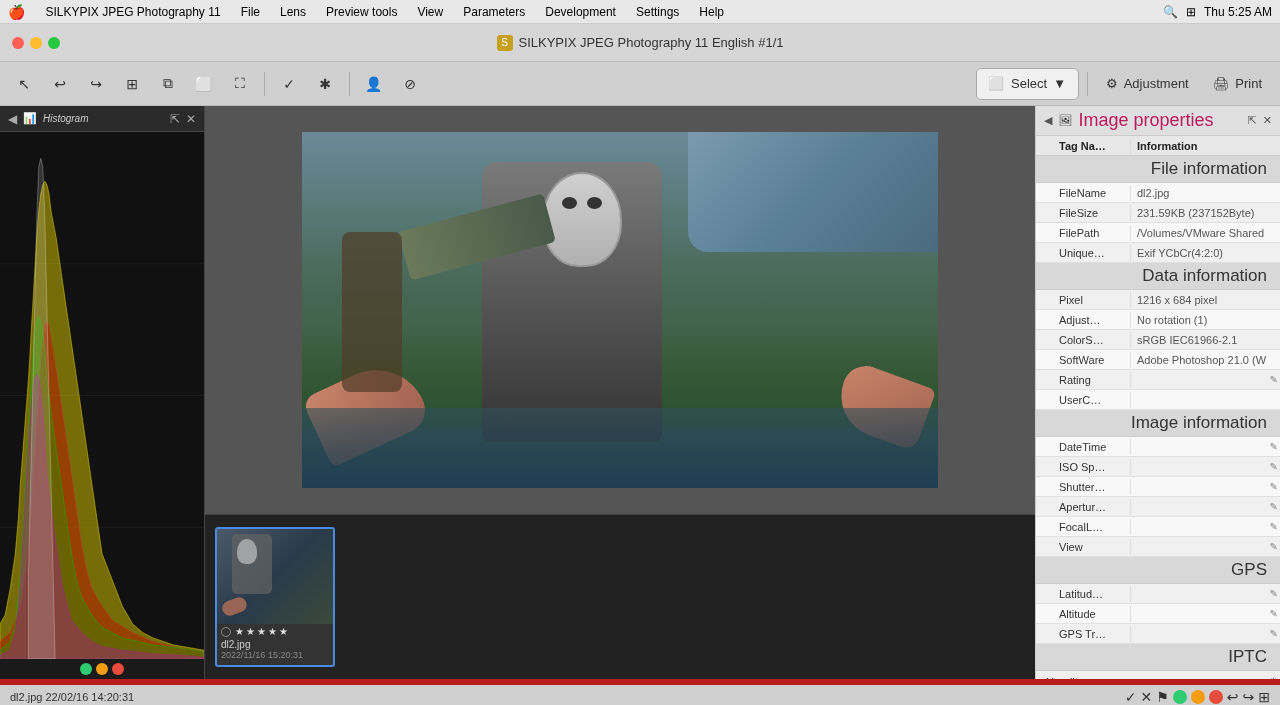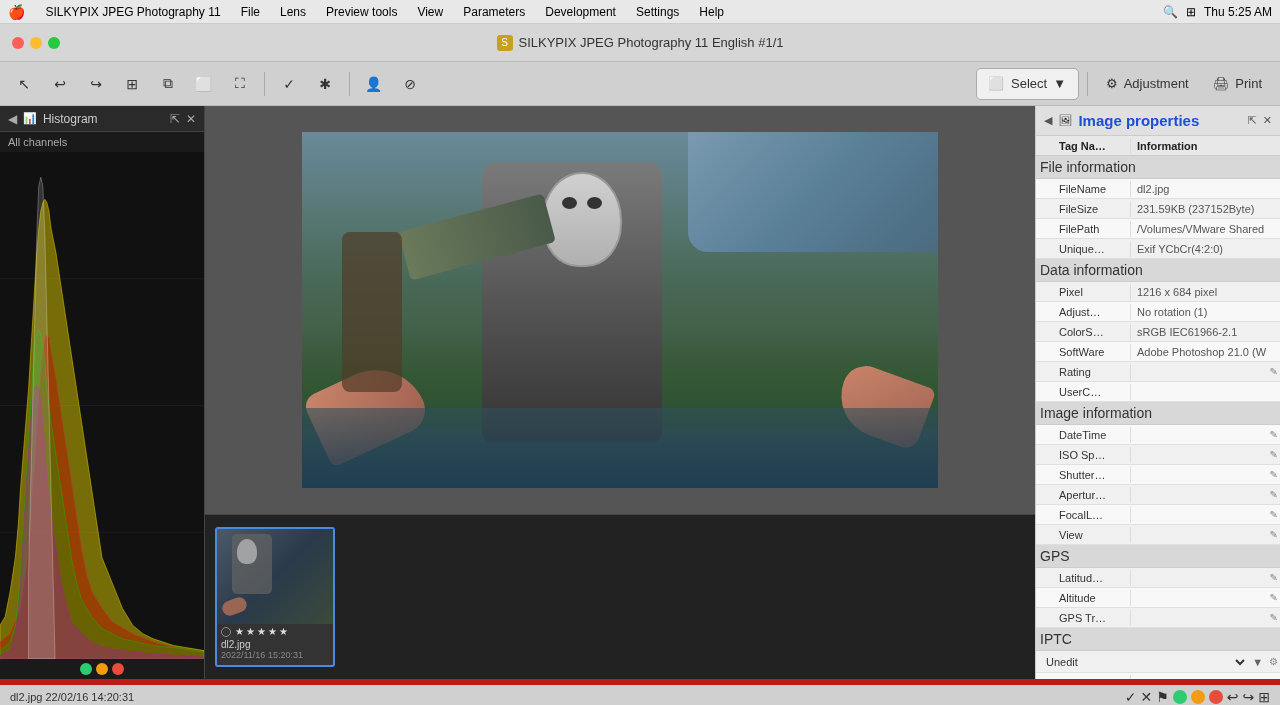--- a/index.html
+++ b/index.html
@@ -110,21 +110,21 @@
     }
     .panel-header {
       height: 26px;
       background: #2a2a2a;
       display: flex;
       align-items: center;
       padding: 0 8px;
       gap: 6px;
       border-bottom: 1px solid #444;
     }
-    .panel-header-title { font-size: 12px; color: #ccc; flex: 1; }
+    .panel-header-title { font-size: 10px; color: #ccc; flex: 1; font-style: italic; }
     .panel-nav-btn { background: none; border: none; color: #aaa; cursor: pointer; font-size: 12px; }
     .histogram-label { font-size: 11px; color: #aaa; padding: 4px 8px; }
     .histogram-area {
       flex: 1;
       background: #111;
       position: relative;
       overflow: hidden;
     }
     .color-dots { display: flex; gap: 4px; padding: 4px 8px; justify-content: center; }
     .color-dot { width: 12px; height: 12px; border-radius: 50%; cursor: pointer; }
@@ -212,32 +212,32 @@
     }
     .right-panel-header {
       height: 30px;
       background: #e0e0e0;
       display: flex;
       align-items: center;
       padding: 0 8px;
       gap: 6px;
       border-bottom: 1px solid #ccc;
     }
-    .right-panel-title { font-size: 15px; color: #1d4ed8; font-weight: 700; flex: 1; }
+    .right-panel-title { font-size: 18px; color: #be185d; font-weight: 400; flex: 1; }
     .right-panel-nav { background: none; border: none; cursor: pointer; color: #555; font-size: 11px; }
 
     
     .props-table { flex: 1; overflow-y: auto; }
     .section-header {
       background: #d8d8d8;
-      padding: 3px 4px;
-      font-size: 14px;
+      padding: 3px 13px;
+      font-size: 17px;
       color: #333;
       font-weight: 500;
-      text-align: left;
+      text-align: right;
       border-bottom: 1px solid #ccc;
     }
     .prop-row {
       display: flex;
       align-items: center;
       border-bottom: 1px solid #e0e0e0;
       min-height: 20px;
     }
     .prop-row:nth-child(even) { background: #f8f8f8; }
     .prop-name {
@@ -372,21 +372,20 @@
 <div class="main-layout">
 
   <div class="left-panel">
     <div class="panel-header">
       <button class="panel-nav-btn">◀</button>
       <span style="font-size:11px; color:#bbb;">📊</span>
       <span class="panel-header-title">Histogram</span>
       <button class="panel-nav-btn">⇱</button>
       <button class="panel-nav-btn">✕</button>
     </div>
-    <div class="histogram-label">All channels</div>
     <div class="histogram-area">
       <svg class="histogram-svg" viewBox="0 0 200 300" preserveAspectRatio="none">
 
         <rect x="0" y="0" width="200" height="300" fill="#111"></rect>
 
         <line x1="0" y1="75" x2="200" y2="75" stroke="#222" stroke-width="0.5"></line>
         <line x1="0" y1="150" x2="200" y2="150" stroke="#222" stroke-width="0.5"></line>
         <line x1="0" y1="225" x2="200" y2="225" stroke="#222" stroke-width="0.5"></line>
 
         <polygon points="0,300 0,280 5,275 10,260 15,240 18,220 20,200 22,185 24,170 26,155 28,140 30,120 32,100 34,80 36,60 38,45 40,35 42,30 44,28 46,30 48,35 50,45 55,60 60,80 65,100 70,120 75,140 80,160 85,180 90,200 95,220 100,240 110,255 120,270 130,280 140,285 150,288 160,290 170,292 180,293 190,294 200,295 200,300" fill="rgba(220,200,0,0.5)" stroke="rgba(220,200,0,0.8)" stroke-width="0.5"></polygon>

